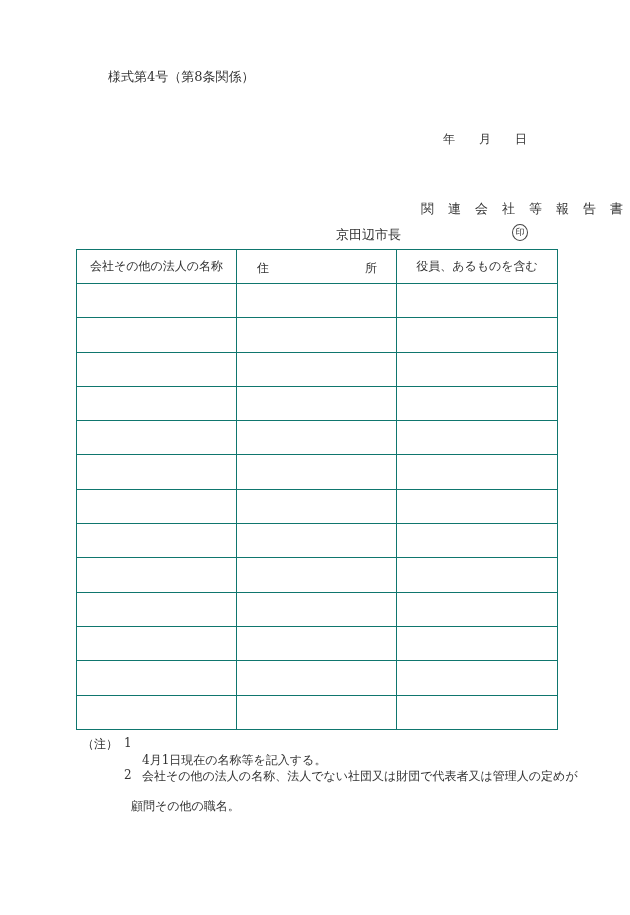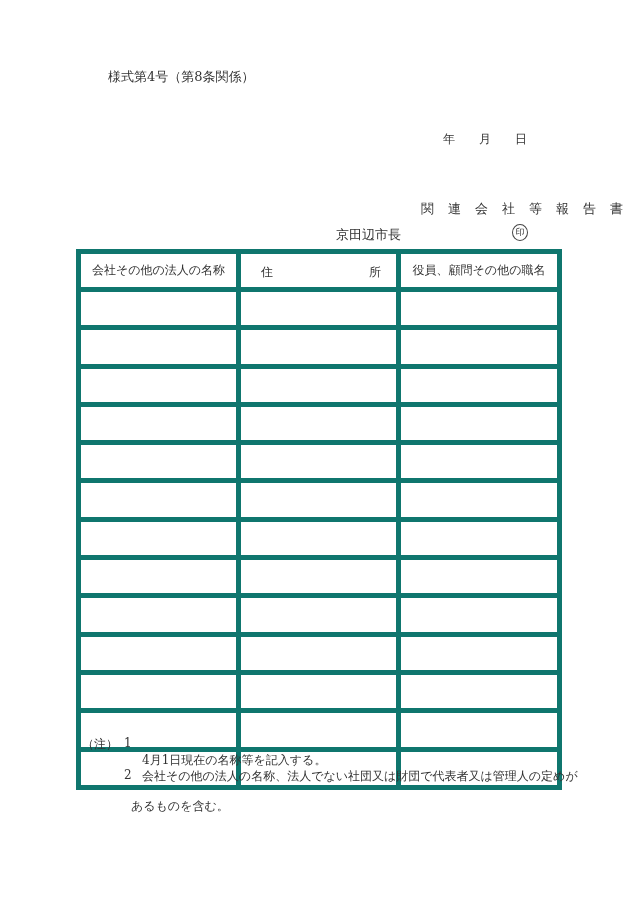--- a/index.html
+++ b/index.html
@@ -14,21 +14,21 @@
   #date-line span { position: absolute; }
   #title { left: 0; width: 630px; top: 178px; text-align: right; font-size: 13px; margin-top: 22px; }
   #title span { display: inline-block; margin: 0 7px; }
   #addressee { left: 336px; top: 226px; font-size: 13px; }
   #seal { left: 512px; top: 224px; width: 14px; height: 15px; border: 1px solid #444; border-radius: 50%;
           font-size: 9px; line-height: 15px; text-align: center; }
   table {
     position: absolute; left: 76px; top: 249px; border-collapse: collapse;
     width: 481px; table-layout: fixed;
   }
-  td, th { border: 5px solid #0f766e; padding: 0; font-weight: normal; font-size: 12px; }
+  td, th { border: 1px solid #0f766e; padding: 0; font-weight: normal; font-size: 12px; }
   th { height: 33px; color: #333; }
   td { height: 33.3px; }
   col.c1 { width: 160px; } col.c2 { width: 160px; } col.c3 { width: 161px; }
   .addr-head { position: relative; }
   .addr-head span { position: absolute; top: 10px; }
   #notes { left: 0; top: 736px; font-size: 12px; }
   .note { position: absolute; white-space: nowrap; }
 </style>
 </head>
 <body>
@@ -54,21 +54,21 @@
       <col class="c2">
       <col class="c3">
     </colgroup>
   <thead>
     <tr>
       <th>会社その他の法人の名称</th>
       <th class="addr-head">
         <span style="left:20px">住</span>
         <span style="left:128px">所</span>
       </th>
-      <th>役員、顧問その他の職名</th>
+      <th>役員、あるものを含む</th>
     </tr>
   </thead>
   <tbody id="tbody">
       <tr>
         <td></td>
         <td></td>
         <td></td>
       </tr>
       <tr>
         <td></td>
@@ -132,14 +132,14 @@
       </tr>
     </tbody>
 </table>
 
 <div id="notes" class="abs">
   <span class="note" style="left:82px;top:0">（注）</span>
   <span class="note" style="left:124px;top:0">1</span>
   <span class="note" style="left:142px;top:16px">4月1日現在の名称等を記入する。</span>
   <span class="note" style="left:124px;top:32px">2</span>
   <span class="note" style="left:142px;top:32px">会社その他の法人の名称、法人でない社団又は財団で代表者又は管理人の定めが</span>
-  <span class="note" style="left:131px;top:62px">あるものを含む。</span>
+  <span class="note" style="left:131px;top:62px">顧問その他の職名。</span>
 </div>
 
 </body></html>

